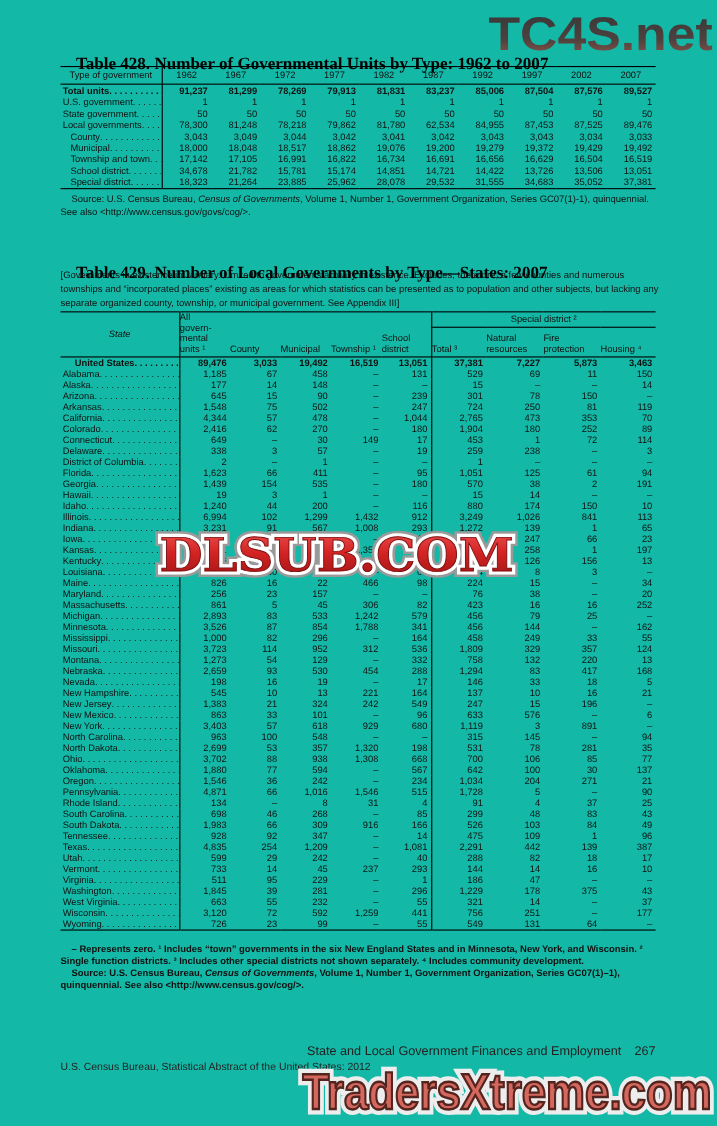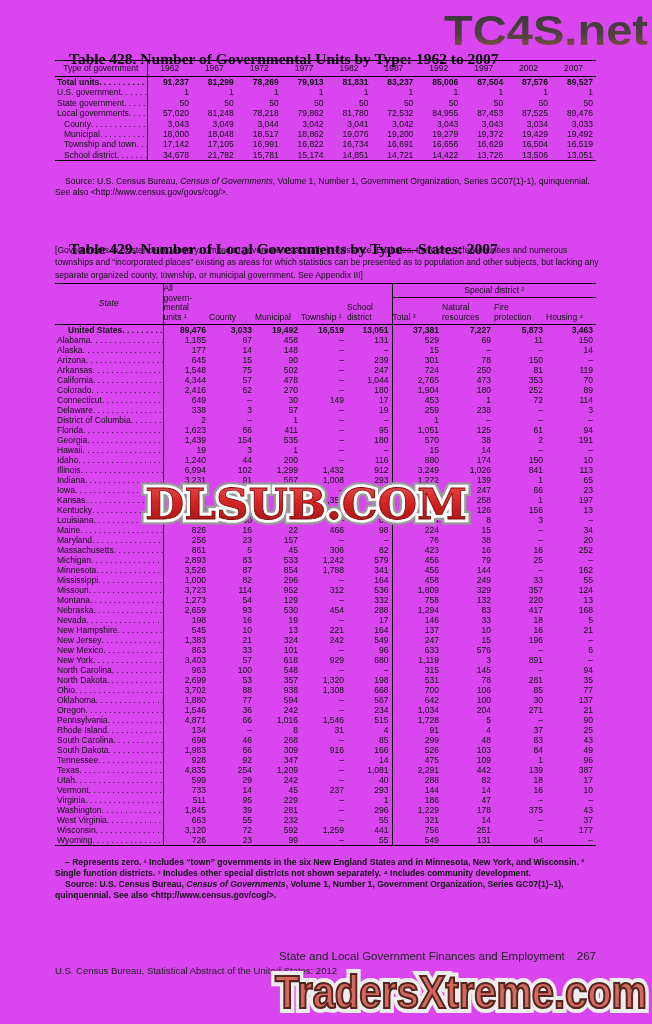--- a/index.html
+++ b/index.html
@@ -1,16 +1,16 @@
 <!DOCTYPE html>
 <html><head>
 <meta charset="utf-8">
 <style>
   html,body { margin:0; padding:0; background:#888; }
-  .page { position:relative; width:652px; height:1024px; background:#d946ef; overflow:hidden;
+  .page { position:relative; width:652px; height:1024px; background:#14b8a6; overflow:hidden;
           font-family:"Liberation Sans",sans-serif; color:#111; margin:0 auto; }
 
   .ttl { position:absolute; left:55px; font-family:"Liberation Serif",serif;
          font-weight:bold; font-size:15.5px; color:#000; white-space:nowrap; margin:14px; }
   #t428-title { top:36px; }
   #t429-title { top:226px; }
 
   table { border-collapse:collapse; table-layout:fixed; position:absolute; left:55px;
           font-size:8.5px; color:#111; }
   #t428 { top:60px;  width:541px; border-top:1.6px solid #000; border-bottom:1.6px solid #000; }
@@ -150,26 +150,26 @@
           <td class="num">50</td>
           <td class="num">50</td>
         </tr>
         <tr>
           <td class="lab divR">
             <div class="lw">
               <span class="lt">Local governments</span>
               <span class="lead"></span>
             </div>
           </td>
-          <td class="num">57,020</td>
+          <td class="num">78,300</td>
           <td class="num">81,248</td>
           <td class="num">78,218</td>
           <td class="num">79,862</td>
           <td class="num">81,780</td>
-          <td class="num">72,532</td>
+          <td class="num">62,534</td>
           <td class="num">84,955</td>
           <td class="num">87,453</td>
           <td class="num">87,525</td>
           <td class="num">89,476</td>
         </tr>
         <tr>
           <td class="lab divR ind">
             <div class="lw">
               <span class="lt">County</span>
               <span class="lead"></span>
@@ -232,20 +232,38 @@
           <td class="num">34,678</td>
           <td class="num">21,782</td>
           <td class="num">15,781</td>
           <td class="num">15,174</td>
           <td class="num">14,851</td>
           <td class="num">14,721</td>
           <td class="num">14,422</td>
           <td class="num">13,726</td>
           <td class="num">13,506</td>
           <td class="num">13,051</td>
+        </tr>
+        <tr>
+          <td class="lab divR ind">
+            <div class="lw">
+              <span class="lt">Special district</span>
+              <span class="lead"></span>
+            </div>
+          </td>
+          <td class="num">18,323</td>
+          <td class="num">21,264</td>
+          <td class="num">23,885</td>
+          <td class="num">25,962</td>
+          <td class="num">28,078</td>
+          <td class="num">29,532</td>
+          <td class="num">31,555</td>
+          <td class="num">34,683</td>
+          <td class="num">35,052</td>
+          <td class="num">37,381</td>
         </tr>
       </tbody>
   </table>
 
   <p class="src" id="t428-src"><span>Source: U.S. Census Bureau, </span><i>Census of Governments</i><span>, Volume 1, Number 1, Government Organization, Series GC07(1)-1), quinquennial. See also &lt;http://www.census.gov/govs/cog/&gt;.</span></p>
 
   <h1 class="ttl" id="t429-title">Table 429. Number of Local Governments by Type—States: 2007</h1>
   <p class="note">[Governments in existence in January. Limited to governments actually in existence. Excludes, therefore, a few counties and numerous townships and “incorporated places” existing as areas for which statistics can be presented as to population and other subjects, but lacking any separate organized county, township, or municipal government. See Appendix III]</p>
 
   <table id="t429">

